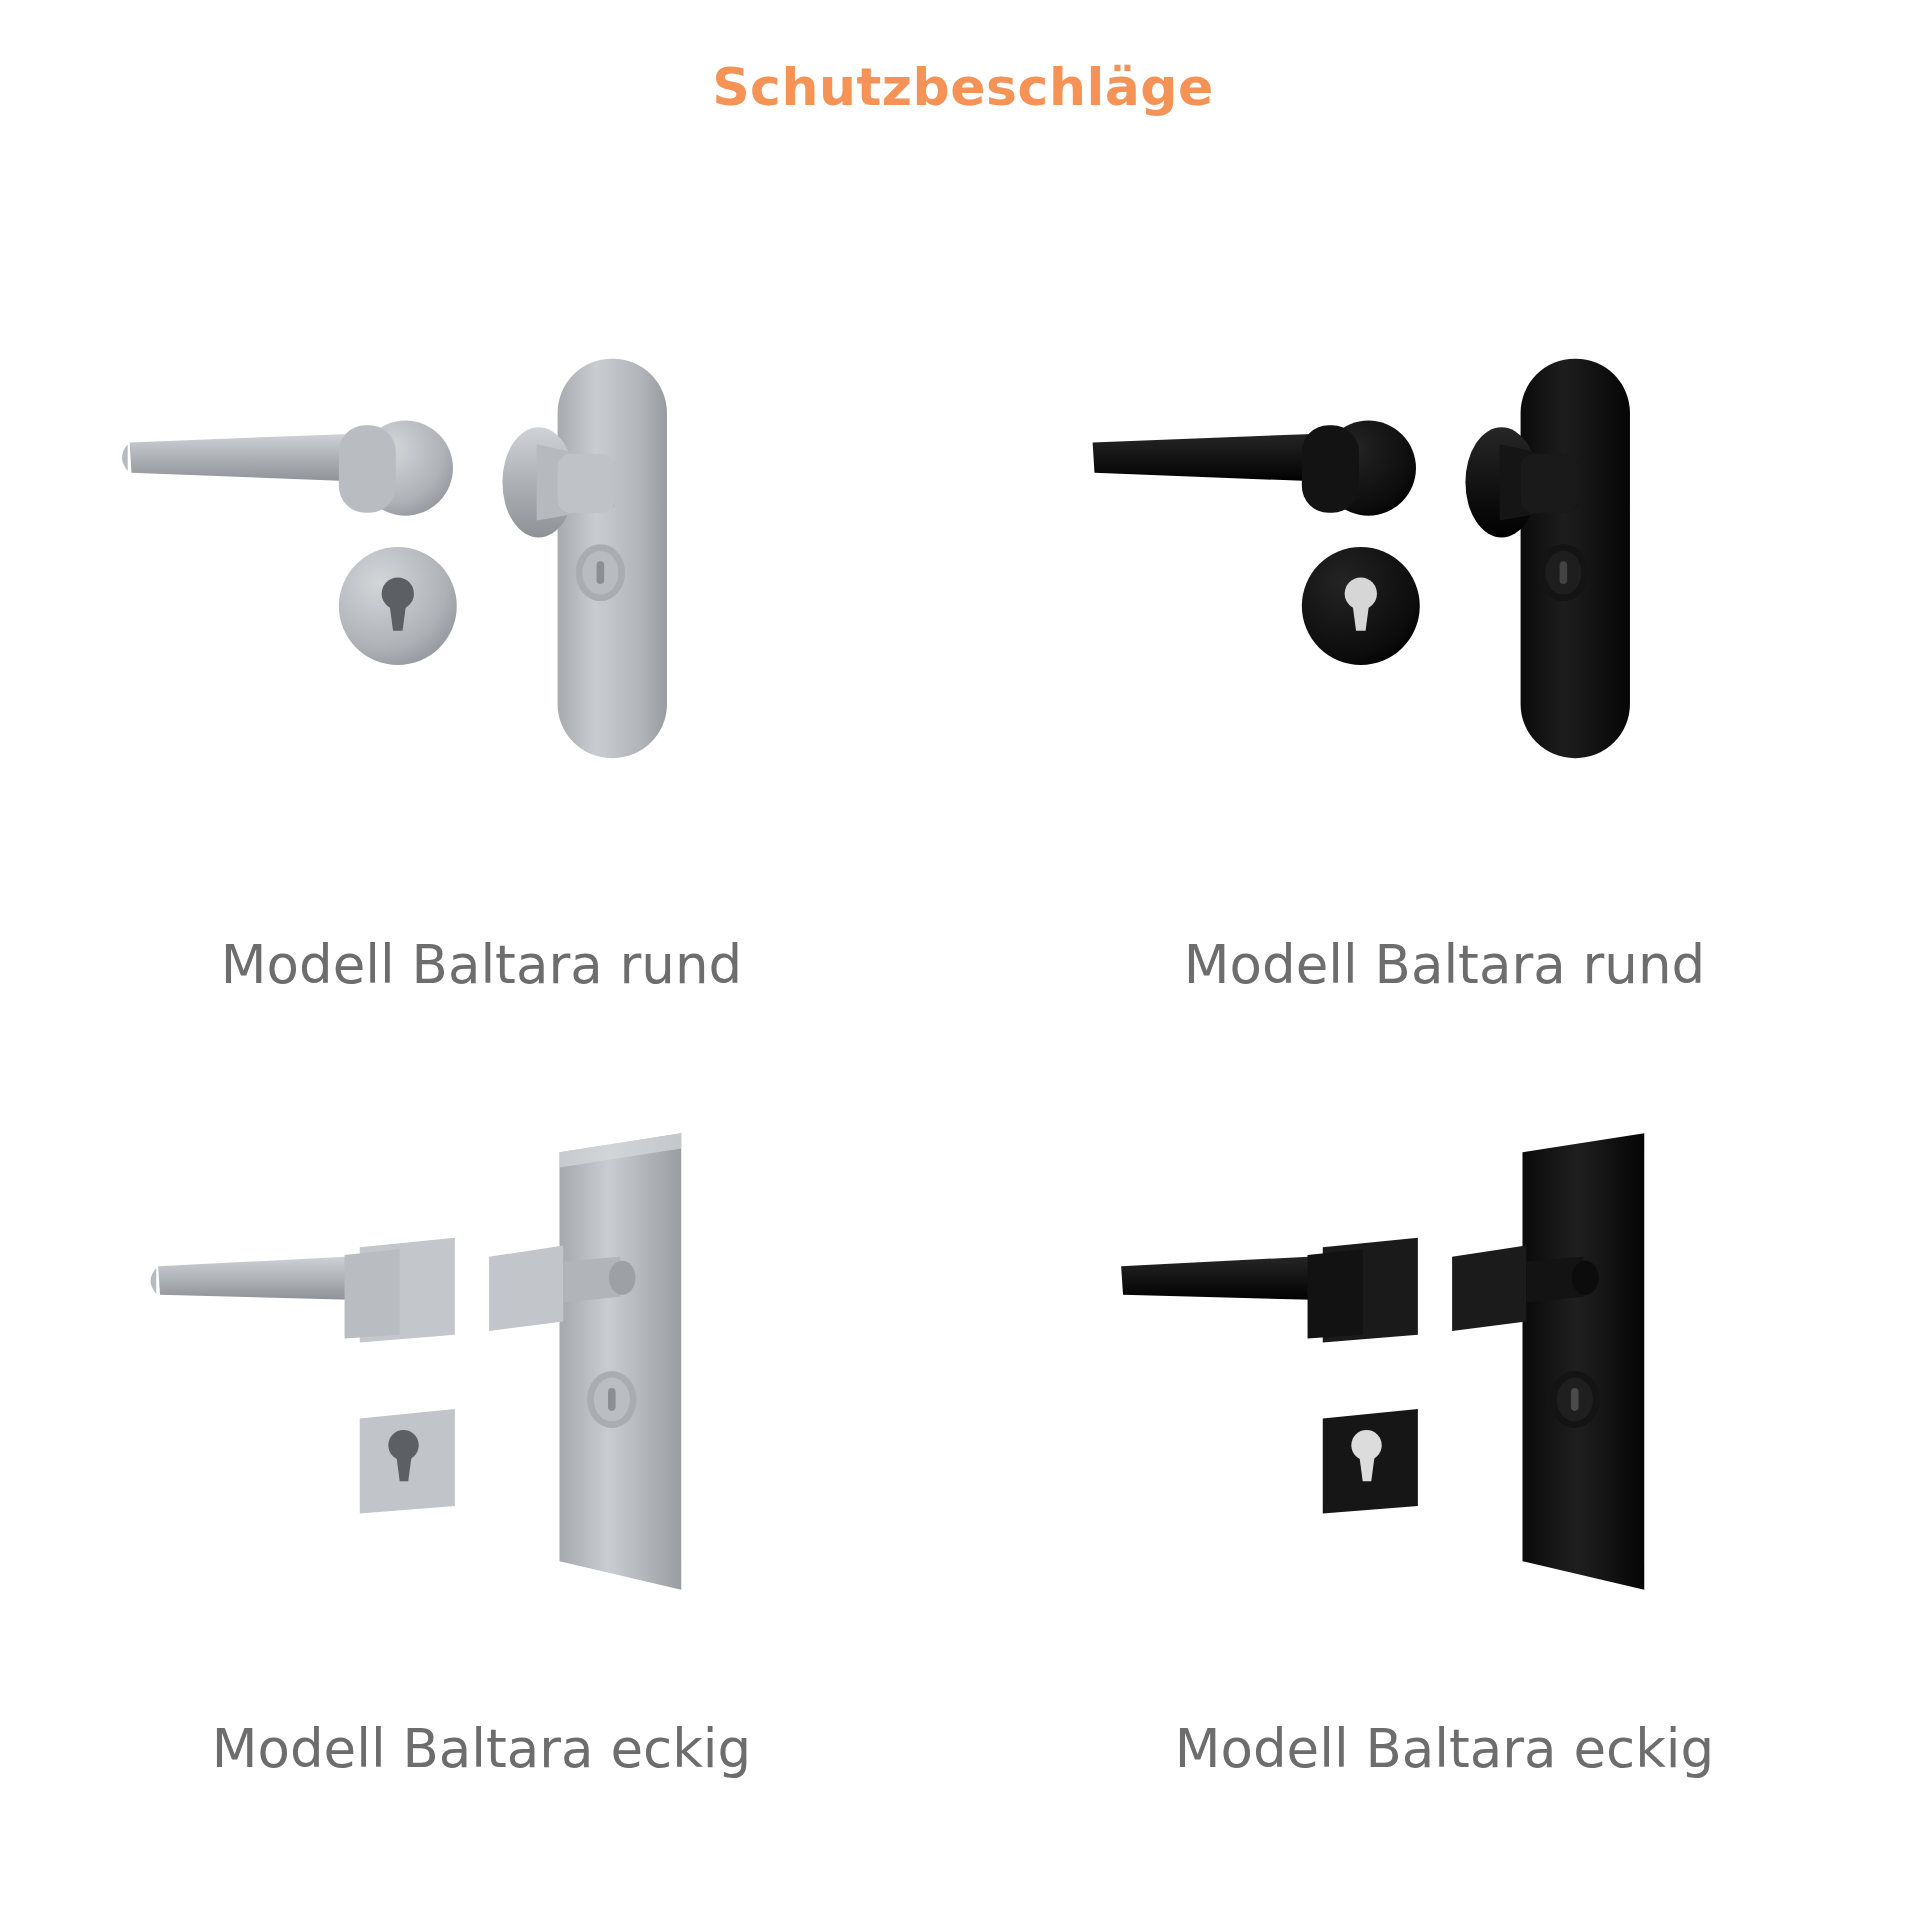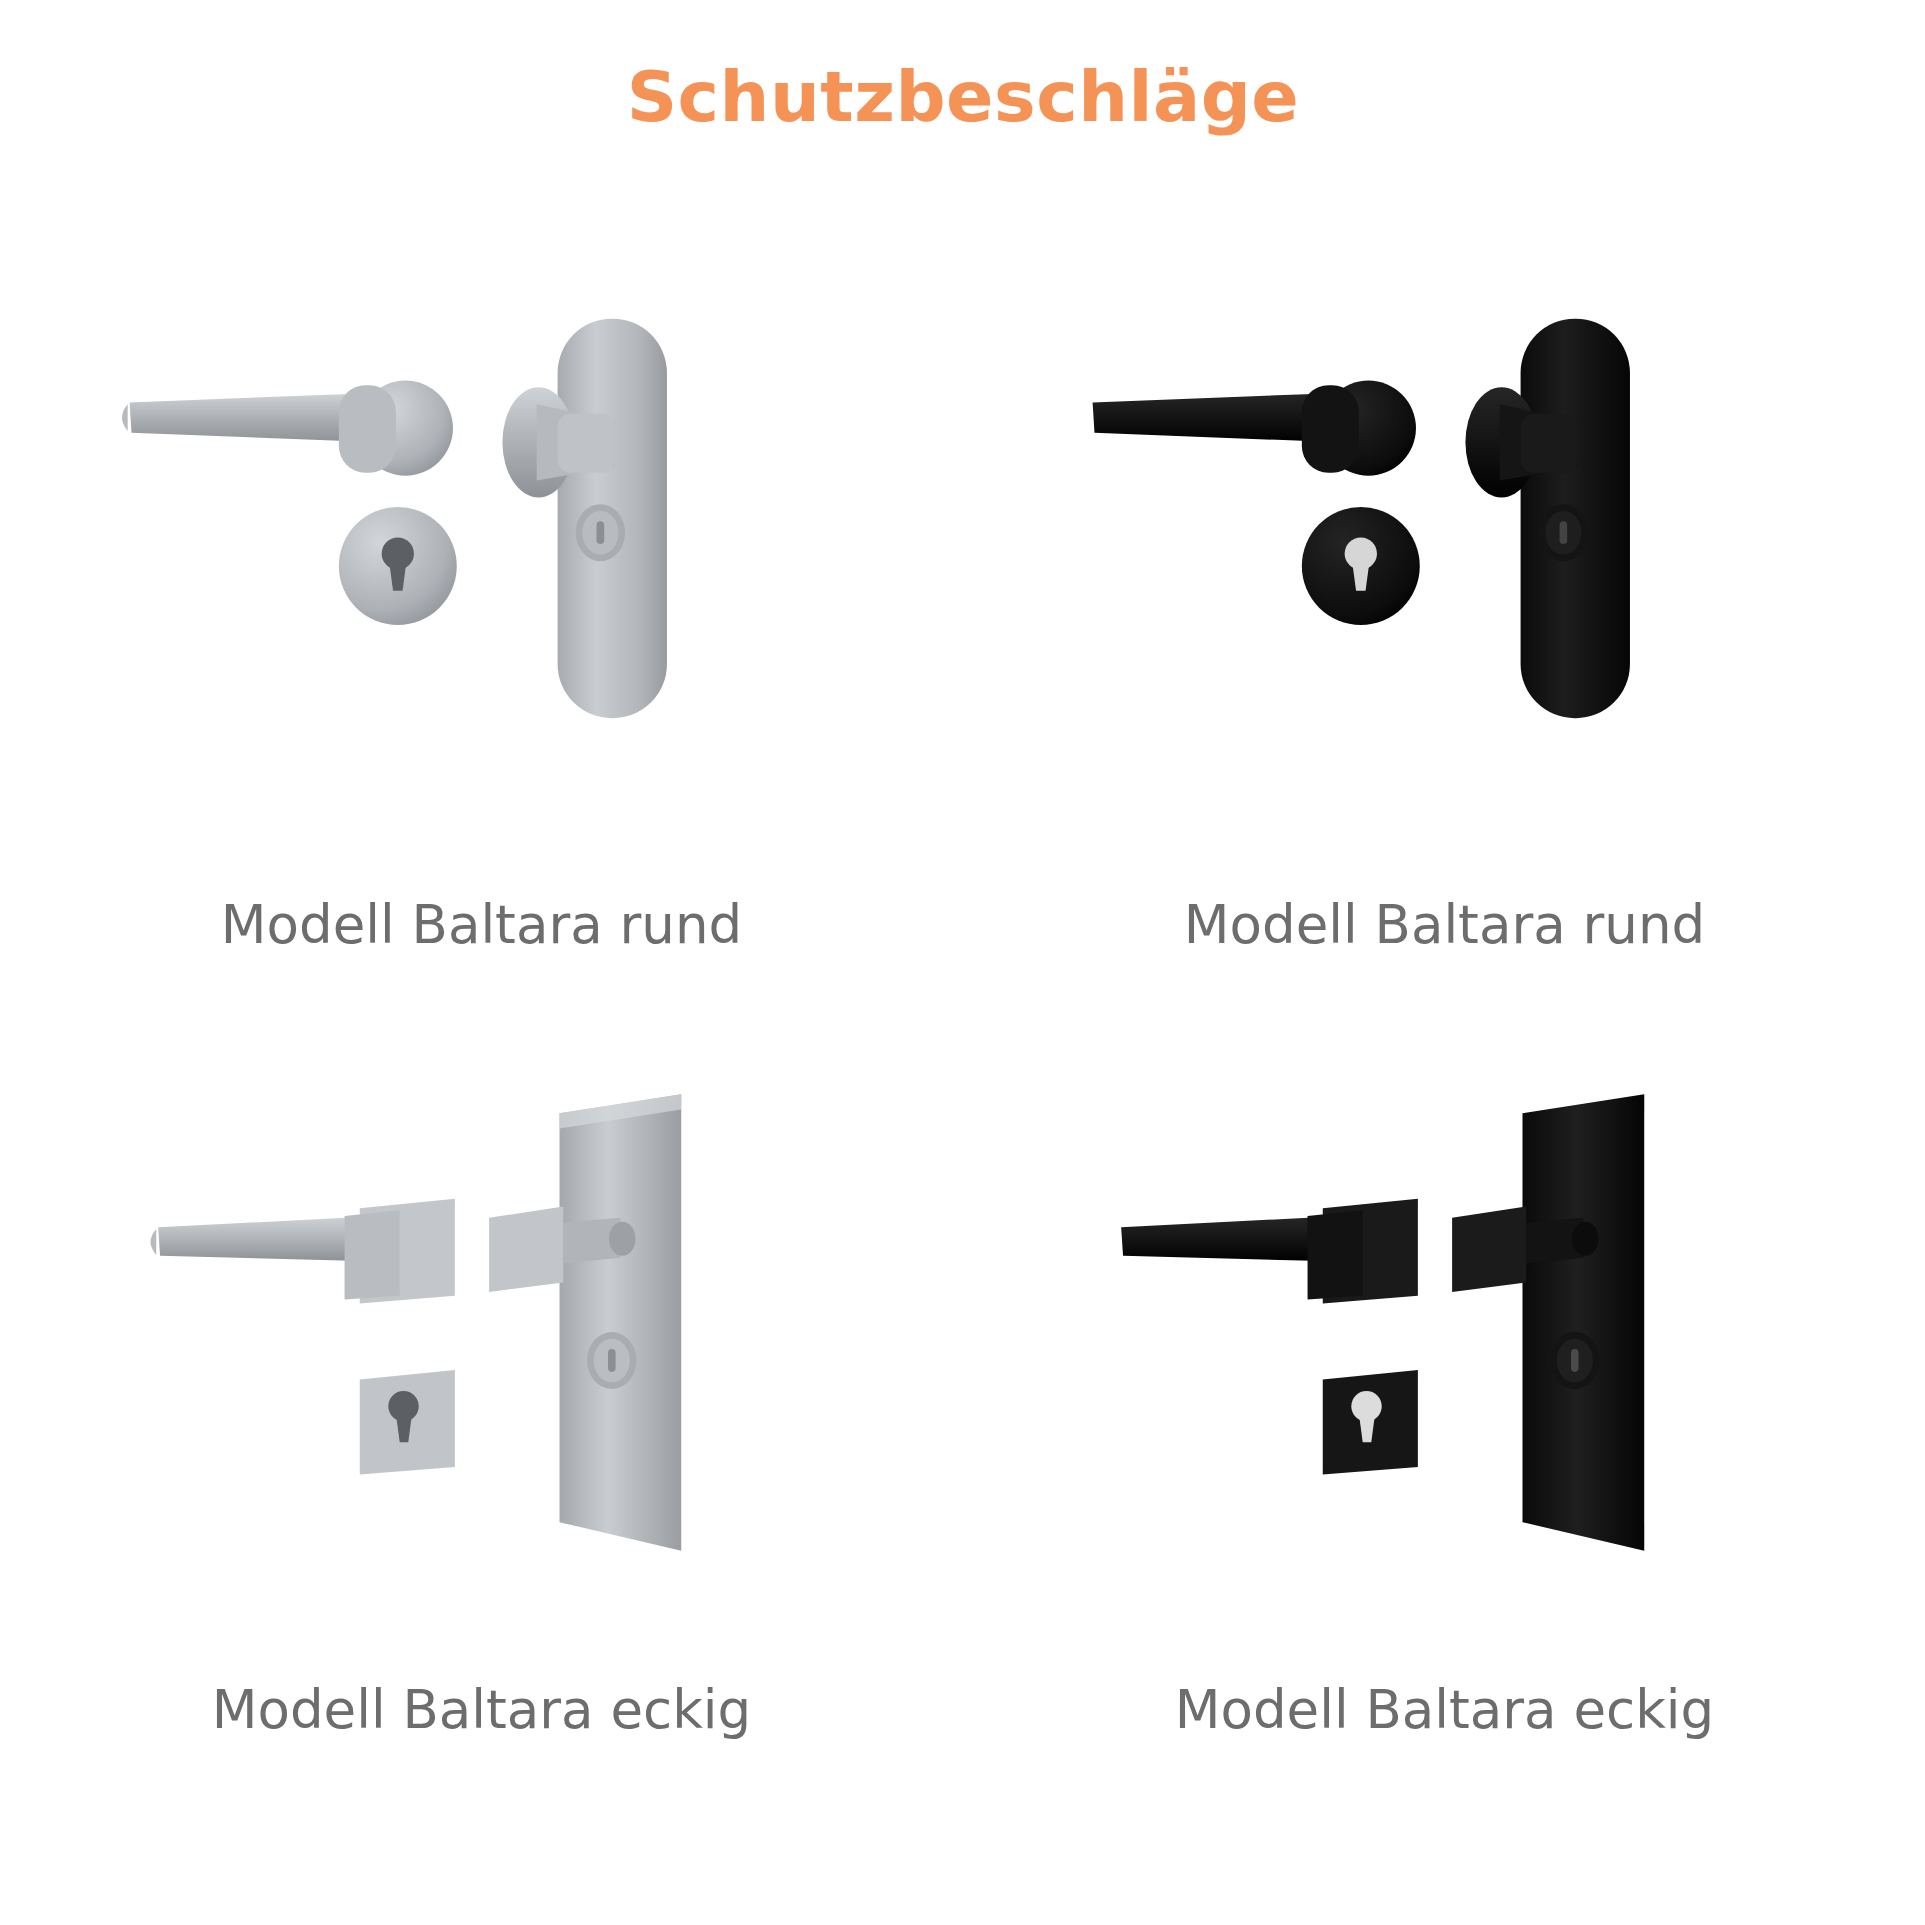--- a/index.html
+++ b/index.html
@@ -19,21 +19,21 @@
   .page {
     width: 1926px;
     height: 1926px;
     position: relative;
     box-sizing: border-box;
     padding: 0;
   }
 
   .main-title {
     text-align: center;
-    font-size: 70px;
+    font-size: 52px;
     font-weight: bold;
     color: #f59256;
     letter-spacing: 0.5px;
     margin: 0;
     padding-top: 59px;
     line-height: 1.1;
   }
 
   .columns-head {
     display: flex;
@@ -59,21 +59,21 @@
     grid-template-rows: 1fr 1fr;
     margin-top: 38px;
     height: 1569px;
   }
 
   .cell {
     position: relative;
     display: flex;
     flex-direction: column;
     align-items: center;
-    justify-content: center;
+    justify-content: flex-end;
   }
 
   .art {
     position: relative;
     width: 913px;
     height: 590px;
   }
 
   .caption {
     font-size: 53px;

